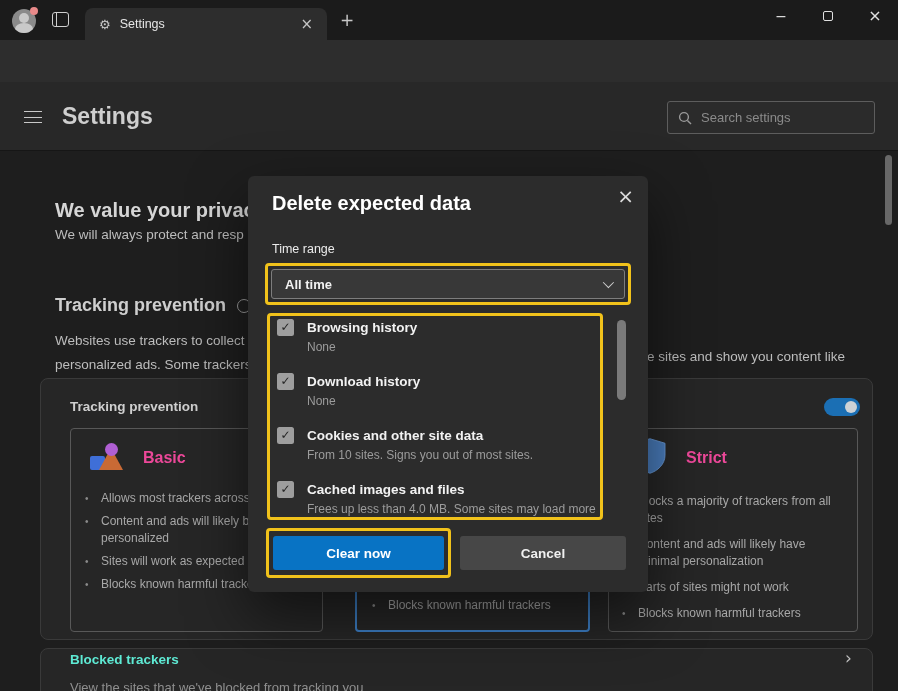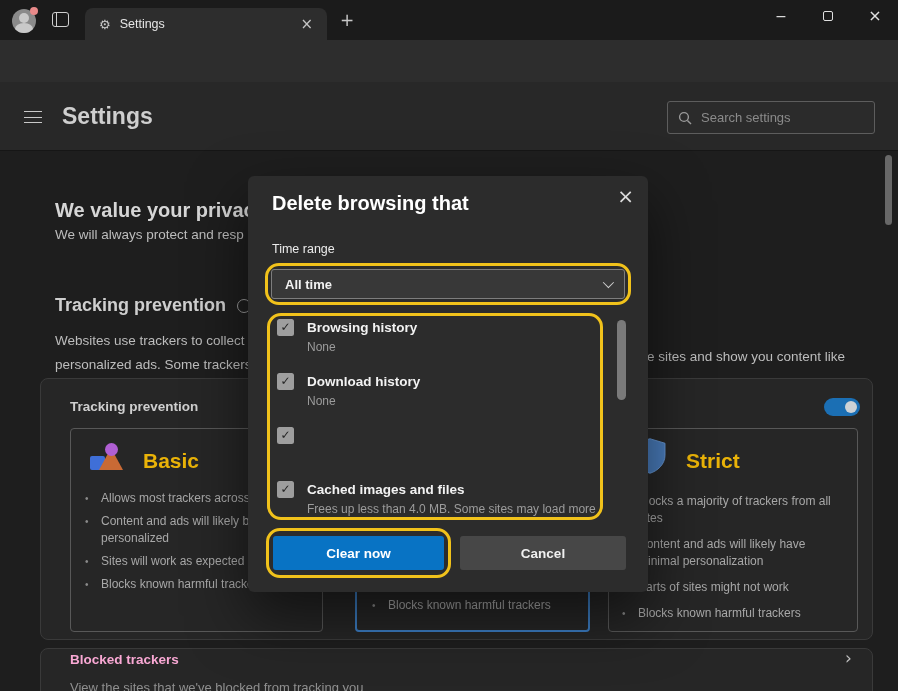--- a/index.html
+++ b/index.html
@@ -60,46 +60,46 @@
   .link{color:#6aa7d8;text-decoration:underline}
   .qcircle{width:14px;height:14px;border:1.4px solid #9a9a9a;border-radius:50%}
 
   
   .panel{left:40px;top:378px;width:833px;height:262px;background:var(--card);border:1px solid #3a3a3a;border-radius:8px}
   .panel-title{left:70px;top:399px;font-size:13.5px;font-weight:700;color:#cfcfcf}
   .toggle{left:824px;top:398px;width:36px;height:18px;border-radius:9px;background:var(--toggle)}
   .toggle .knob{position:absolute;right:3px;top:3px;width:12px;height:12px;border-radius:50%;background:#cdd2d6}
   .opt{top:428px;height:204px;background:var(--card);border:1px solid #585858;border-radius:4px}
   .opt.sel{border:2.5px solid var(--sel)}
-  .opt-title{font-size:21px;font-weight:700;color:#eab308}
+  .opt-title{font-size:16px;font-weight:700;color:#ec4899}
   .bullets{width:210px}
   .bullet{display:flex;font-size:12px;color:#a8a8a8;line-height:17px}
   .bullet .dot{flex:0 0 16px;color:#8a8a8a;font-size:10px;line-height:17px}
   .b-gap>.bullet{margin-bottom:6px}
   .s-gap>.bullet{margin-bottom:9px}
   
   .shape-cube{left:0;top:13px;width:15px;height:14px;background:#3f6fd8;border-radius:2px}
   .shape-sphere{left:15px;top:0;width:13px;height:13px;border-radius:50%;background:#b05fd3}
   .shape-tri{left:9px;top:5px;width:0;height:0;border-left:12px solid transparent;border-right:12px solid transparent;border-bottom:22px solid #c96a35}
 
   
   .bt-card{left:40px;top:648px;width:833px;height:70px;background:var(--card);border:1px solid #3a3a3a;border-radius:8px}
-  .bt-title{left:70px;top:652px;font-size:13.5px;font-weight:700;color:#f9a8d4}
+  .bt-title{left:70px;top:652px;font-size:13.5px;font-weight:700;color:#5eead4}
   .bt-chev{left:845px;top:650px;color:#bdbdbd;font-size:17px}
   .bt-sub{left:70px;top:680px;font-size:13px;color:#8f8f8f}
 
   
   .pg-scroll{left:885px;top:155px;width:7px;height:70px;border-radius:3.5px;background:#686868}
 
   
   .dialog{left:248px;top:176px;width:400px;height:416px;background:var(--dlg);border-radius:6px;box-shadow:0 24px 58px rgba(0,0,0,.55);z-index:50}
   .dlg-close{right:14px;top:10px;color:#dcdcdc;font-size:20px;position:absolute}
   .dlg-title{left:24px;top:16px;position:absolute;font-size:20px;font-weight:700;color:#fff}
   .dlg-label{left:24px;top:66px;position:absolute;font-size:12.5px;color:#ececec}
-  .hl{position:absolute;border:3.5px solid var(--yellow);border-radius:14px}
+  .hl{position:absolute;border:3.5px solid var(--yellow);border-radius:4px}
   .hl1{left:17px;top:87px;width:366px;height:42px;padding:3px}
   .dropdown{width:100%;height:100%;background:#383838;border:1px solid #7d7d7d;border-radius:3px;display:flex;align-items:center;padding:0 13px}
   .dropdown .val{font-size:13px;font-weight:700;color:#f2f2f2}
   .chev-down{margin-left:auto;width:8px;height:8px;border-right:1.6px solid #cfcfcf;border-bottom:1.6px solid #cfcfcf;transform:rotate(45deg) translateY(-2px)}
   .hl2{left:19px;top:137px;width:336px;height:207px;padding:2px 0 0 7px;overflow:hidden}
   .ditem{display:flex;align-items:flex-start;height:54px}
   .cbx{flex:0 0 17px;height:17px;background:#9e9e9e;border-radius:2.5px;color:#242424;font-size:12px;font-weight:700;text-align:center;line-height:17px;margin:1px 13px 0 0}
   .ditem .lbl{font-size:13.5px;font-weight:700;color:#f2f2f2;line-height:18px}
   .ditem .det{font-size:12px;color:#9c9c9c;line-height:16px;margin-top:12px}
   .dlg-scroll{position:absolute;left:369px;top:144px;width:9px;height:80px;border-radius:4.5px;background:#7a7a7a}
@@ -237,41 +237,42 @@
 
   <div class="abs bt-card"></div>
   <div class="abs bt-title">Blocked trackers</div>
   <span class="abs bt-chev icon">›</span>
   <div class="abs bt-sub">View the sites that we've blocked from tracking you</div>
 
   <div class="abs pg-scroll"></div>
 
   <div class="abs dialog">
     <span class="dlg-close icon">×</span>
-    <div class="dlg-title">Delete browsing that</div>
+    <div class="dlg-title">Delete expected data</div>
     <div class="dlg-label">Time range</div>
 
     <div class="hl hl1">
       <div class="dropdown">
         <span class="val">All time</span>
         <span class="chev-down"></span>
       </div>
     </div>
 
     <div class="hl hl2">
       <div class="ditem">
         <span class="cbx icon">✓</span>
         <span><span class="lbl">Browsing history</span><br><span class="det">None</span></span>
       </div>
       <div class="ditem">
         <span class="cbx icon">✓</span>
         <span><span class="lbl">Download history</span><br><span class="det">None</span></span>
       </div>
       <div class="ditem">
         <span class="cbx icon">✓</span>
+        <span><span class="lbl">Cookies and other site data</span><br><span class="det">From 10 sites. Signs you out of most sites.</span></span>
       </div>
       <div class="ditem">
         <span class="cbx icon">✓</span>
         <span><span class="lbl">Cached images and files</span><br><span class="det">Frees up less than 4.0 MB. Some sites may load more</span></span>
       </div>
     </div>
 
     <div class="dlg-scroll"></div>
 
     <div class="hl hl3"></div>

